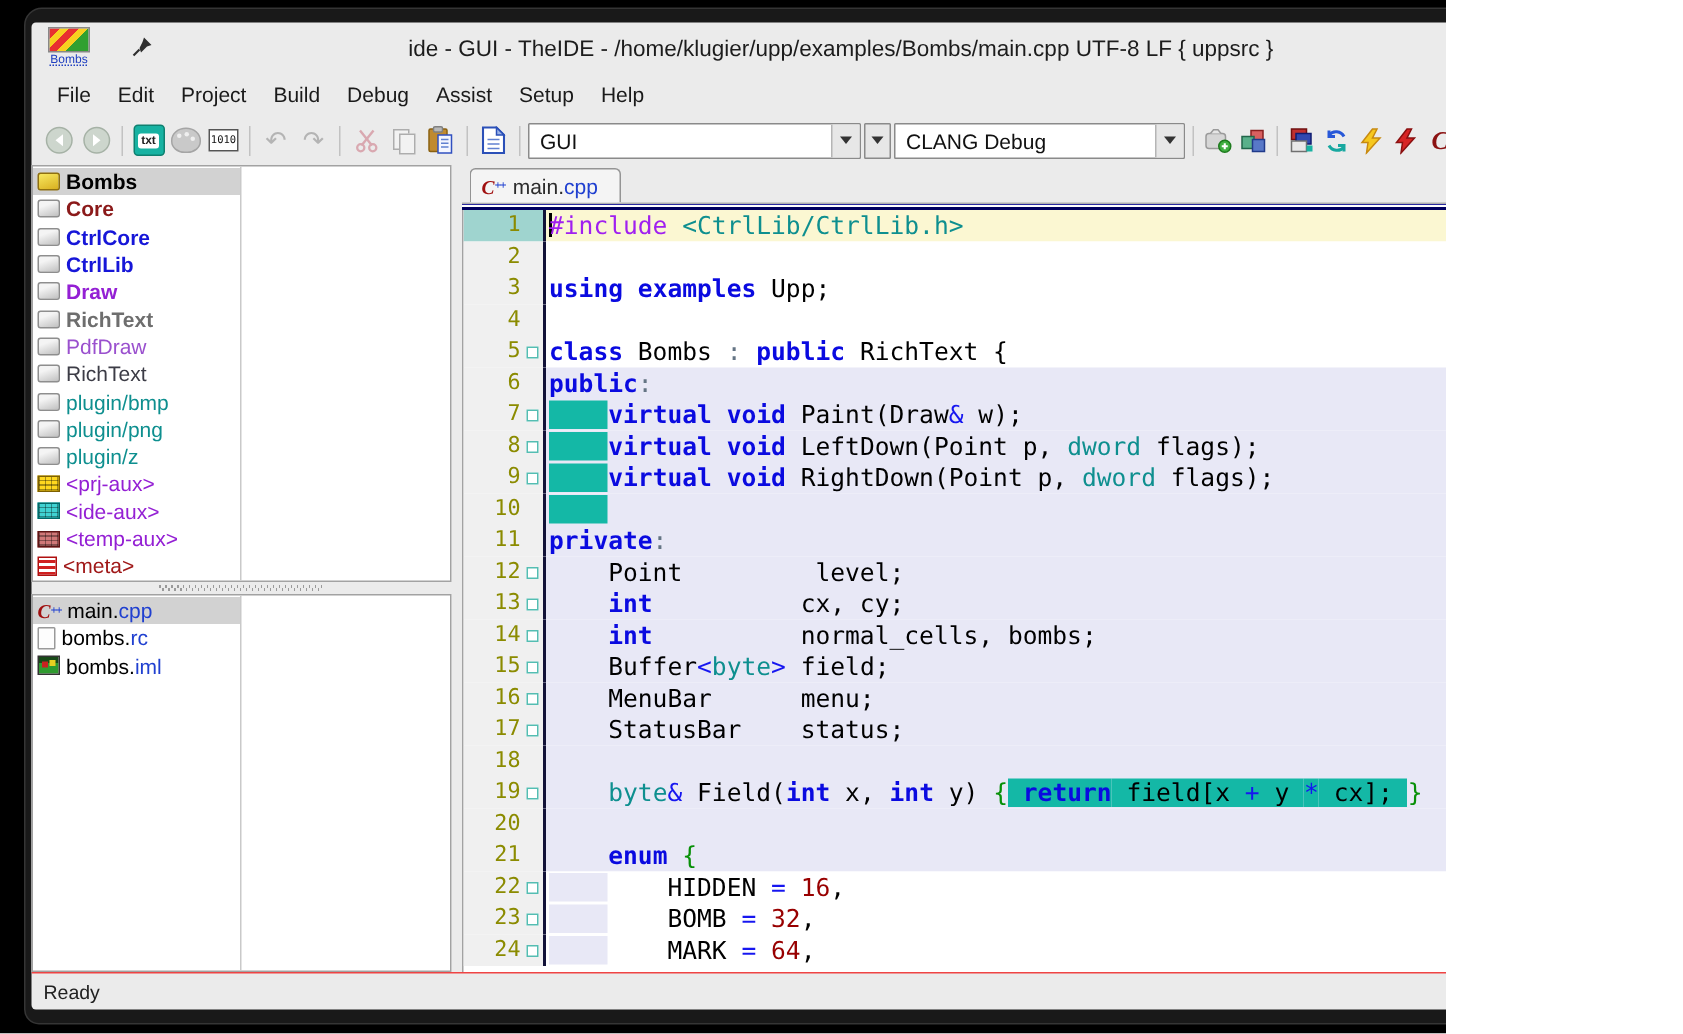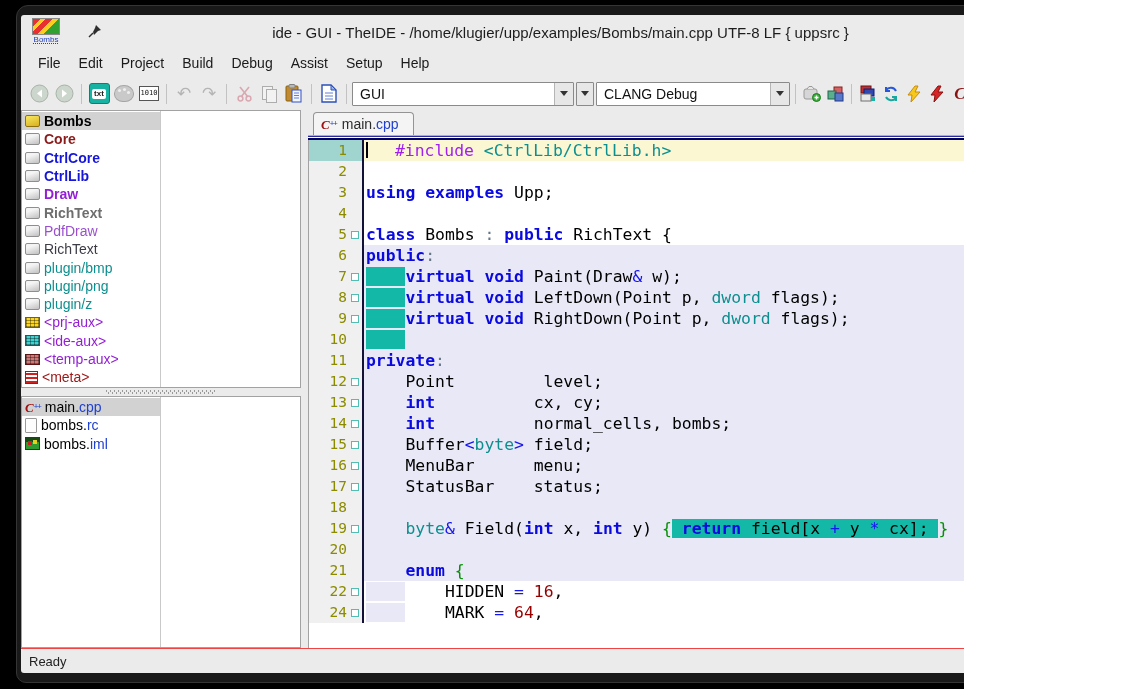--- a/index.html
+++ b/index.html
@@ -102,21 +102,21 @@
   .codewrap{flex:1;display:flex;min-height:0;background:#fff;border-left:1px solid #a2a2a2;}
   .codelines{flex:1;overflow:hidden;font-family:"DejaVu Sans Mono",monospace;font-size:16.4px;}
   .line{display:flex;height:21px;line-height:21px;}
   .gut{width:53px;flex:none;background:#f0f0f0;display:flex;align-items:center;}
   .gut.gcur{background:#9fd4cf;}
   .gut .ln{flex:1;text-align:right;color:#8b8b00;font-size:14.5px;}
   .gut .mkc{width:15px;text-align:center;line-height:0;}
   .mk{display:inline-block;width:6px;height:6px;border:1px solid #54bdb2;background:#fff;}
   .ct{flex:1;border-left:2px solid #121238;padding-left:2px;white-space:pre;background:#fff;min-width:0;overflow:hidden;}
   .l-blk .ct{background:#e8e8f6;} .l-cur .ct{background:#fbf7d2;}
-  .s-pp{color:#a020f0;margin-left:29px;} .s-inc{color:#0e8f8f;} .s-kw{color:#0a0ae0;font-weight:bold;}
+  .s-pp{color:#a020f0;} .s-inc{color:#0e8f8f;} .s-kw{color:#0a0ae0;font-weight:bold;}
   .s-ty{color:#0e8f8f;text-align:center;} .s-num{color:#980000;} .s-op{color:#1616f0;} .s-br{color:#089008;} .s-pn{color:#647484;}
   .bg-w{background:#14b8a6;} .bg-b{background:#e8e8f6;}
   .caret{display:inline-block;width:2px;height:16px;background:#000;vertical-align:-2px;margin-right:-2px;}
 
   
   .vscroll{width:19px;flex:none;display:flex;flex-direction:column;background:#efefef;border-left:1px solid #cfcfcf;}
   .splitbtn{height:15px;flex:none;display:grid;place-items:center;background:#f4f4f4;border:1px solid #d8d8d8;box-sizing:border-box;}
   .splitbtn i{width:9px;height:8px;border:1px dashed #666;}
   .sarrow{height:15px;flex:none;display:grid;place-items:center;background:#ededed;}
   .sarrow .tri{border-top-color:#444;}
@@ -580,20 +580,27 @@
                 </div>
                 <div class="line">
                   <div class="gut">
                     <span class="ln">22</span>
                     <span class="mkc"><i class="mk"></i></span>
                   </div>
                   <div class="ct"><span class="bg-b">    </span><span>    HIDDEN </span><span class="s-op">=</span><span> </span><span class="s-num">16</span><span>,</span></div>
                 </div>
                 <div class="line">
                   <div class="gut">
+                    <span class="ln">23</span>
+                    <span class="mkc"><i class="mk"></i></span>
+                  </div>
+                  <div class="ct"><span class="bg-b">    </span><span>    BOMB </span><span class="s-op">=</span><span> </span><span class="s-num">32</span><span>,</span></div>
+                </div>
+                <div class="line">
+                  <div class="gut">
                     <span class="ln">24</span>
                     <span class="mkc"><i class="mk"></i></span>
                   </div>
                   <div class="ct"><span class="bg-b">    </span><span>    MARK </span><span class="s-op">=</span><span> </span><span class="s-num">64</span><span>,</span></div>
                 </div>
               </div>
          <div class="vscroll">
            <div class="splitbtn">
                   <i></i>
                 </div>

